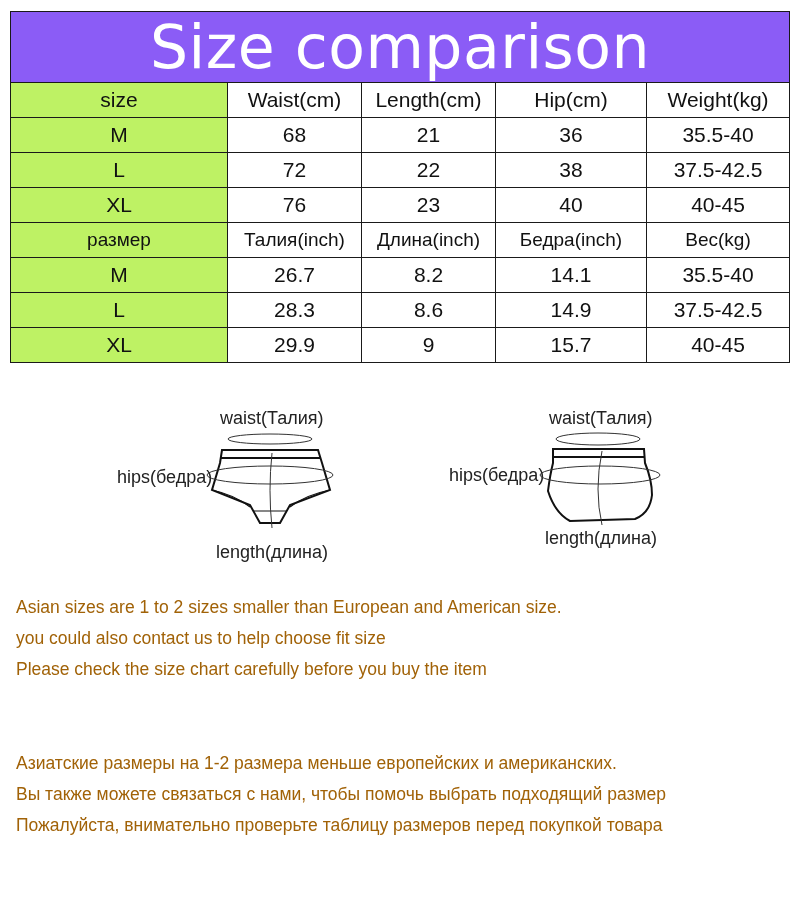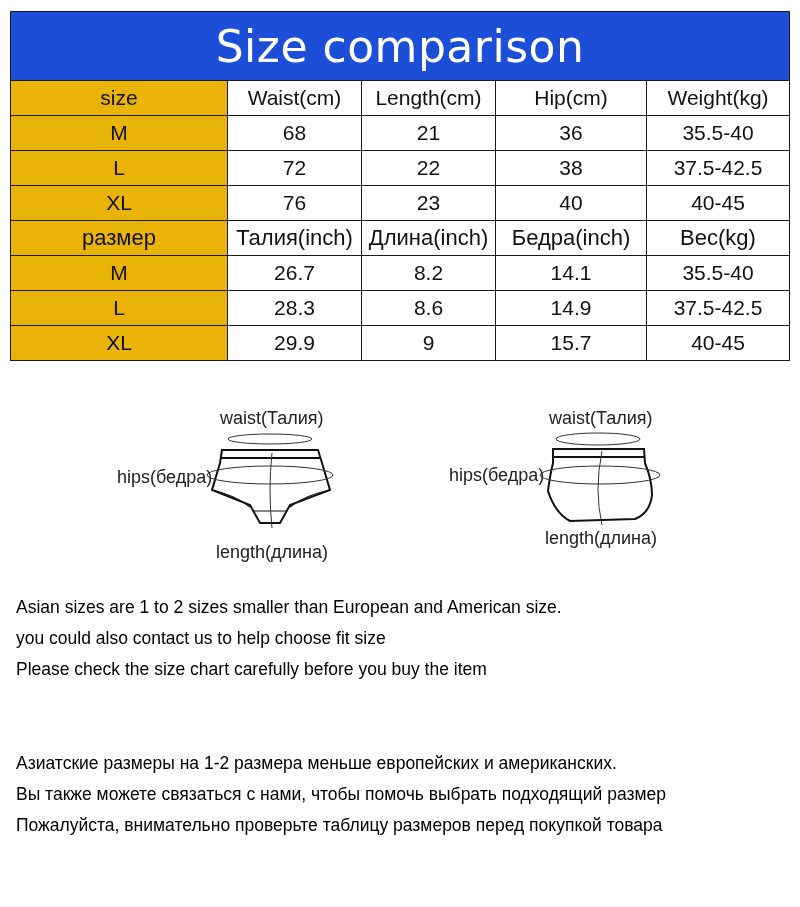--- a/index.html
+++ b/index.html
@@ -4,32 +4,32 @@
   <style>
     html, body { margin: 0; padding: 0; background: #ffffff; }
     body { width: 800px; height: 907px; position: relative; overflow: hidden;
            font-family: "Liberation Sans", "DejaVu Sans", sans-serif; color: #111; }
 
     .size-table { position: absolute; left: 10px; top: 11px; width: 779px;
                   border-collapse: collapse; table-layout: fixed; }
     .size-table td { border: 1.5px solid #1a1a1a; text-align: center; padding: 0;
                      font-family: "Liberation Sans Narrow", "Liberation Sans", "DejaVu Sans", sans-serif;
                      font-size: 21px; height: 34px; color: #111; }
-    .size-table .title-cell { background: #1d4ed8; color: #ffffff; height: 68px;
-                              font-size: 44px; letter-spacing: 0.5px; font-family: "DejaVu Sans", sans-serif; }
-    .size-table .first-col { background: #eab308; }
-    .size-table .ru-header td { font-size: 22px; }
+    .size-table .title-cell { background: #8b5cf6; color: #ffffff; height: 68px;
+                              font-size: 60px; letter-spacing: 0.5px; font-family: "DejaVu Sans", sans-serif; }
+    .size-table .first-col { background: #bef264; }
+    .size-table .ru-header td { font-size: 19px; }
 
     .diagram { position: absolute; }
     .diagram svg { display: block; }
     .diag-label { position: absolute; font-family: "Liberation Sans", sans-serif; font-size: 18px;
                   color: #222; white-space: nowrap; }
 
     .notes { position: absolute; left: 16px; font-family: "Liberation Sans", sans-serif;
-             font-size: 17.5px; color: #000000; line-height: 31px; }
+             font-size: 17.5px; color: #a16207; line-height: 31px; }
     .notes div { white-space: nowrap; }
   </style>
 </head>
 <body>
 
 <table class="size-table">
   <colgroup>
     <col style="width:217px">
       <col style="width:134px">
       <col style="width:134px">

